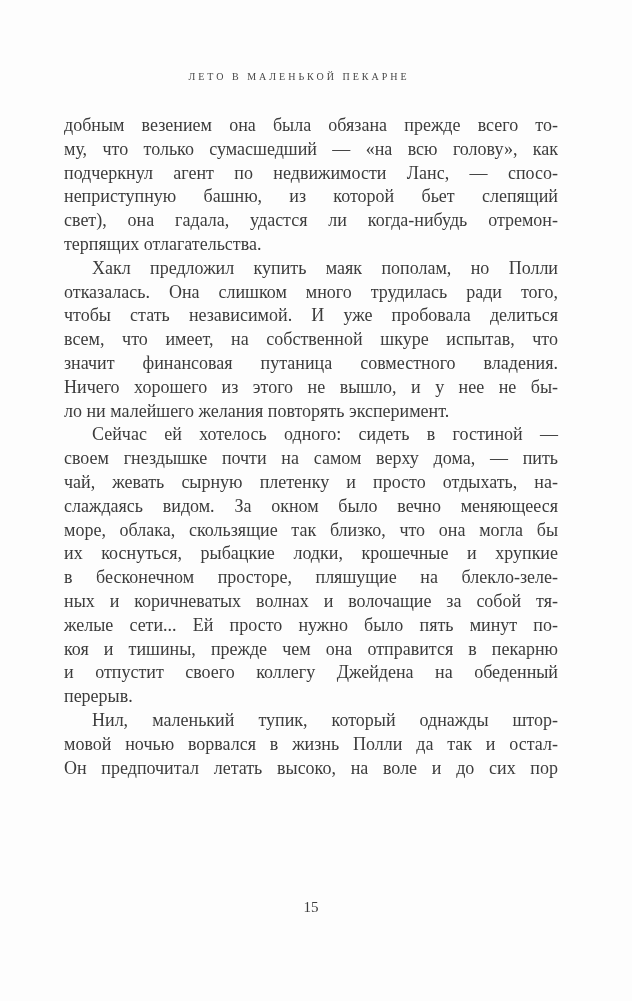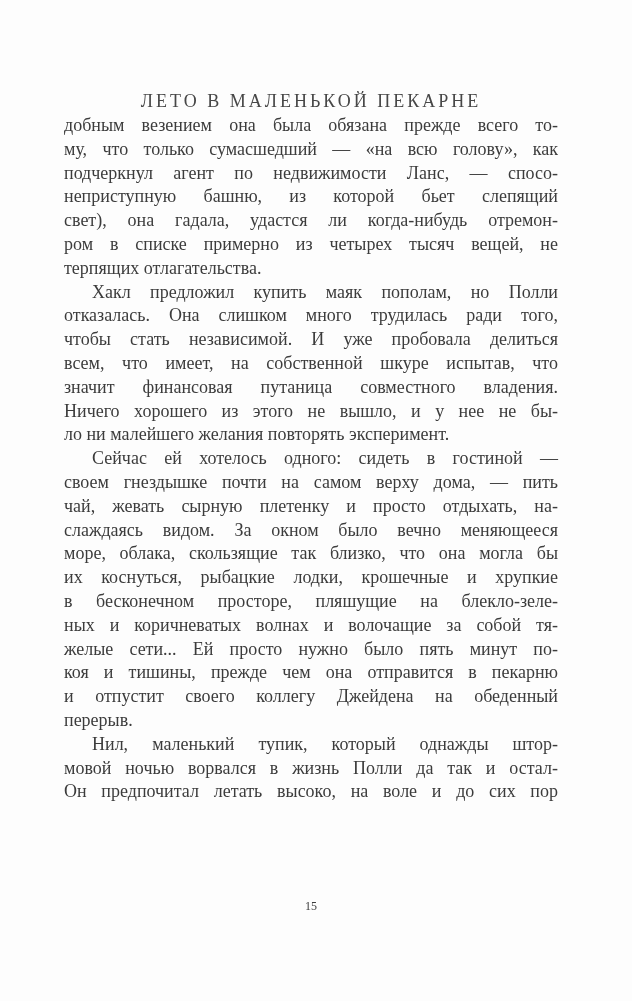--- a/index.html
+++ b/index.html
@@ -13,28 +13,27 @@
     height: 1001px;
     margin: 0 auto;
     background: #fdfdfd;
     font-family: "Liberation Serif", "DejaVu Serif", serif;
     color: #3c3c3c;
     overflow: hidden;
   }
   .running-header {
     position: absolute;
     top: 71px;
-    left: 64px;
+    left: 52px;
     width: 494px;
     text-align: center;
-    font-size: 18px;
+    font-size: 10px;
     letter-spacing: 3px;
     color: #474747;
     white-space: nowrap;
-    margin-top: 20px;
   }
   .text-block {
     position: absolute;
     top: 114px;
     left: 64px;
     width: 494px;
     font-size: 18px;
     line-height: 23.8px;
   }
   .line {
@@ -47,38 +46,37 @@
   }
   .line.last-left {
     text-align-last: left;
   }
   .page-number {
     position: absolute;
     top: 899px;
     left: 64px;
     width: 494px;
     text-align: center;
-    font-size: 12px;
+    font-size: 15px;
     color: #3c3c3c;
     font-variant-numeric: oldstyle-nums;
   }
 </style>
 </head>
 <body>
 
 <div class="page">
   <div class="running-header">ЛЕТО В МАЛЕНЬКОЙ ПЕКАРНЕ</div>
 
   <div class="text-block">
       <div class="line">добным везением она была обязана прежде всего то-</div>
       <div class="line">му, что только сумасшедший — «на всю голову», как</div>
       <div class="line">подчеркнул агент по недвижимости Ланс, — спосо-</div>
       <div class="line">неприступную башню, из которой бьет слепящий</div>
       <div class="line">свет), она гадала, удастся ли когда-нибудь отремон-</div>
-      <div class="line">ром в списке примерно из четырех тысяч вещей, не</div>
       <div class="line last-left">терпящих отлагательства.</div>
       <div class="line indent">Хакл предложил купить маяк пополам, но Полли</div>
       <div class="line">отказалась. Она слишком много трудилась ради того,</div>
       <div class="line">чтобы стать независимой. И уже пробовала делиться</div>
       <div class="line">всем, что имеет, на собственной шкуре испытав, что</div>
       <div class="line">значит финансовая путаница совместного владения.</div>
       <div class="line">Ничего хорошего из этого не вышло, и у нее не бы-</div>
       <div class="line last-left">ло ни малейшего желания повторять эксперимент.</div>
       <div class="line indent">Сейчас ей хотелось одного: сидеть в гостиной —</div>
       <div class="line">своем гнездышке почти на самом верху дома, — пить</div>

